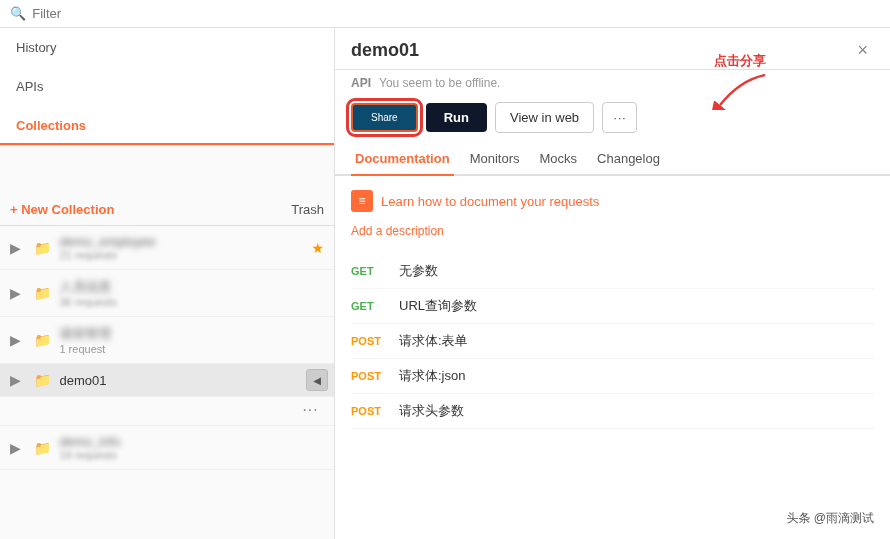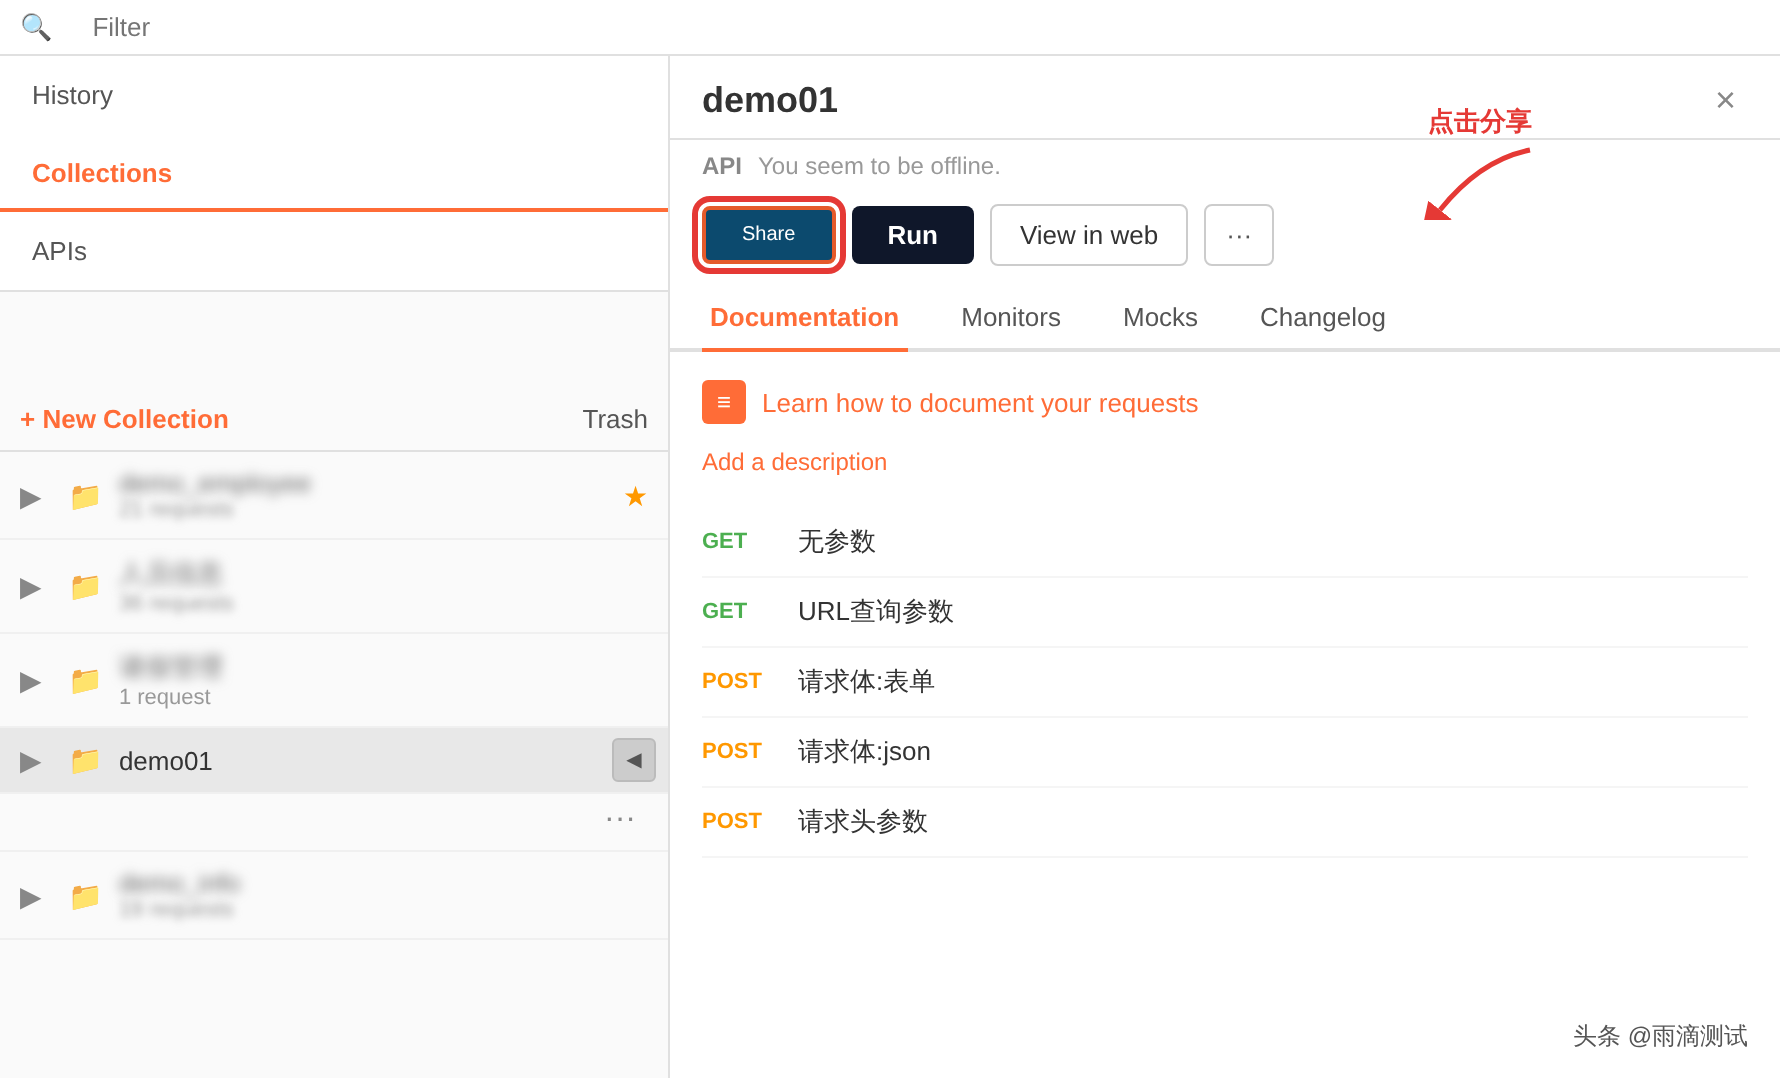--- a/index.html
+++ b/index.html
@@ -23,21 +23,20 @@
       align-items: center;
       gap: 6px;
     }
     .search-bar input {
       border: none;
       outline: none;
       font-size: 13px;
       color: #3b82f6;
       width: 200px;
       background: transparent;
-      margin-left: 14px;
     }
     .search-icon-wrap {
       color: #888;
       font-size: 13px;
     }
 
     
     .main-layout {
       display: flex;
       flex: 1;
@@ -274,21 +273,21 @@
     
     .annotation-area {
       position: relative;
     }
 
     
     .content-tabs {
       display: flex;
       border-bottom: 2px solid #e0e0e0;
       padding: 0 16px;
-      gap: 23px;
+      gap: 12px;
     }
     .content-tab {
       padding: 8px 4px;
       font-size: 13px;
       color: #555;
       cursor: pointer;
       position: relative;
     }
     .content-tab.active {
       color: #ff6c37;
@@ -390,22 +389,22 @@
   <span class="search-icon-wrap">🔍</span>
   <input type="text" placeholder="Filter" style="">
 </div>
 
 <div class="main-layout">
 
   <div class="sidebar">
 
     <div class="sidebar-tabs">
       <div class="sidebar-tab">History</div>
+      <div class="sidebar-tab">APIs</div>
       <div class="sidebar-tab active">Collections</div>
-      <div class="sidebar-tab">APIs</div>
     </div>
 
     <div class="sidebar-actions">
       <span class="new-collection-btn">+ New Collection</span>
       <span class="trash-btn">Trash</span>
     </div>
 
     <div class="collections-list">
 
       <div class="collection-item">

